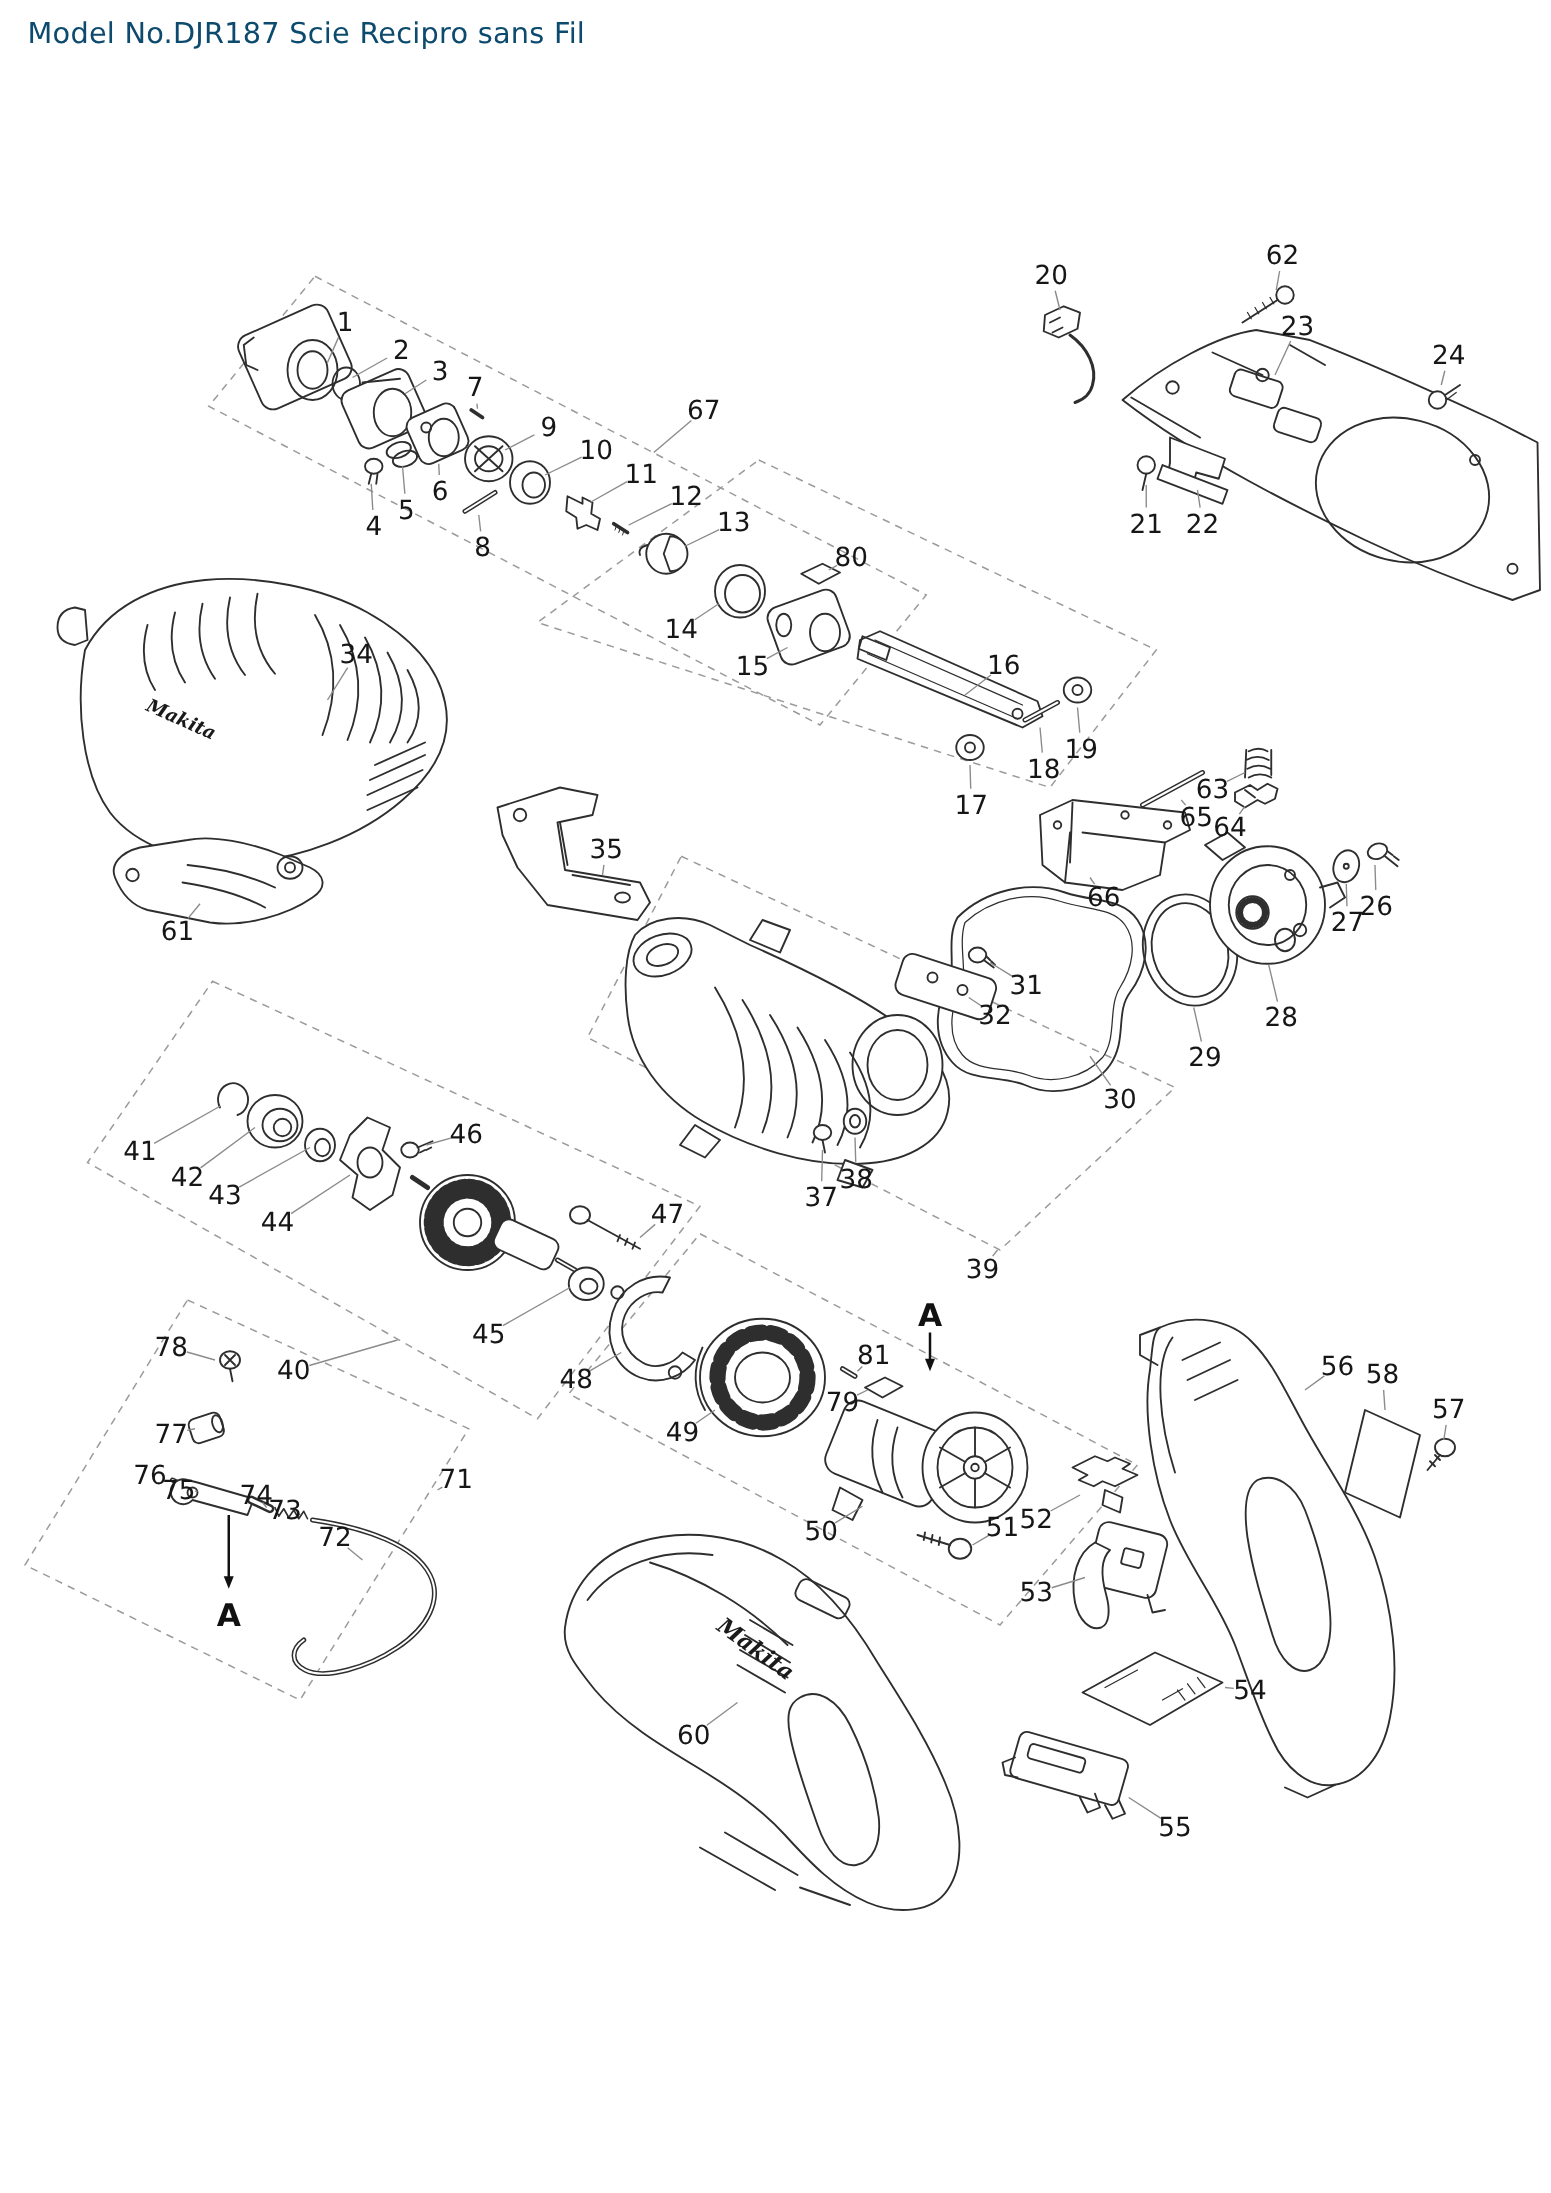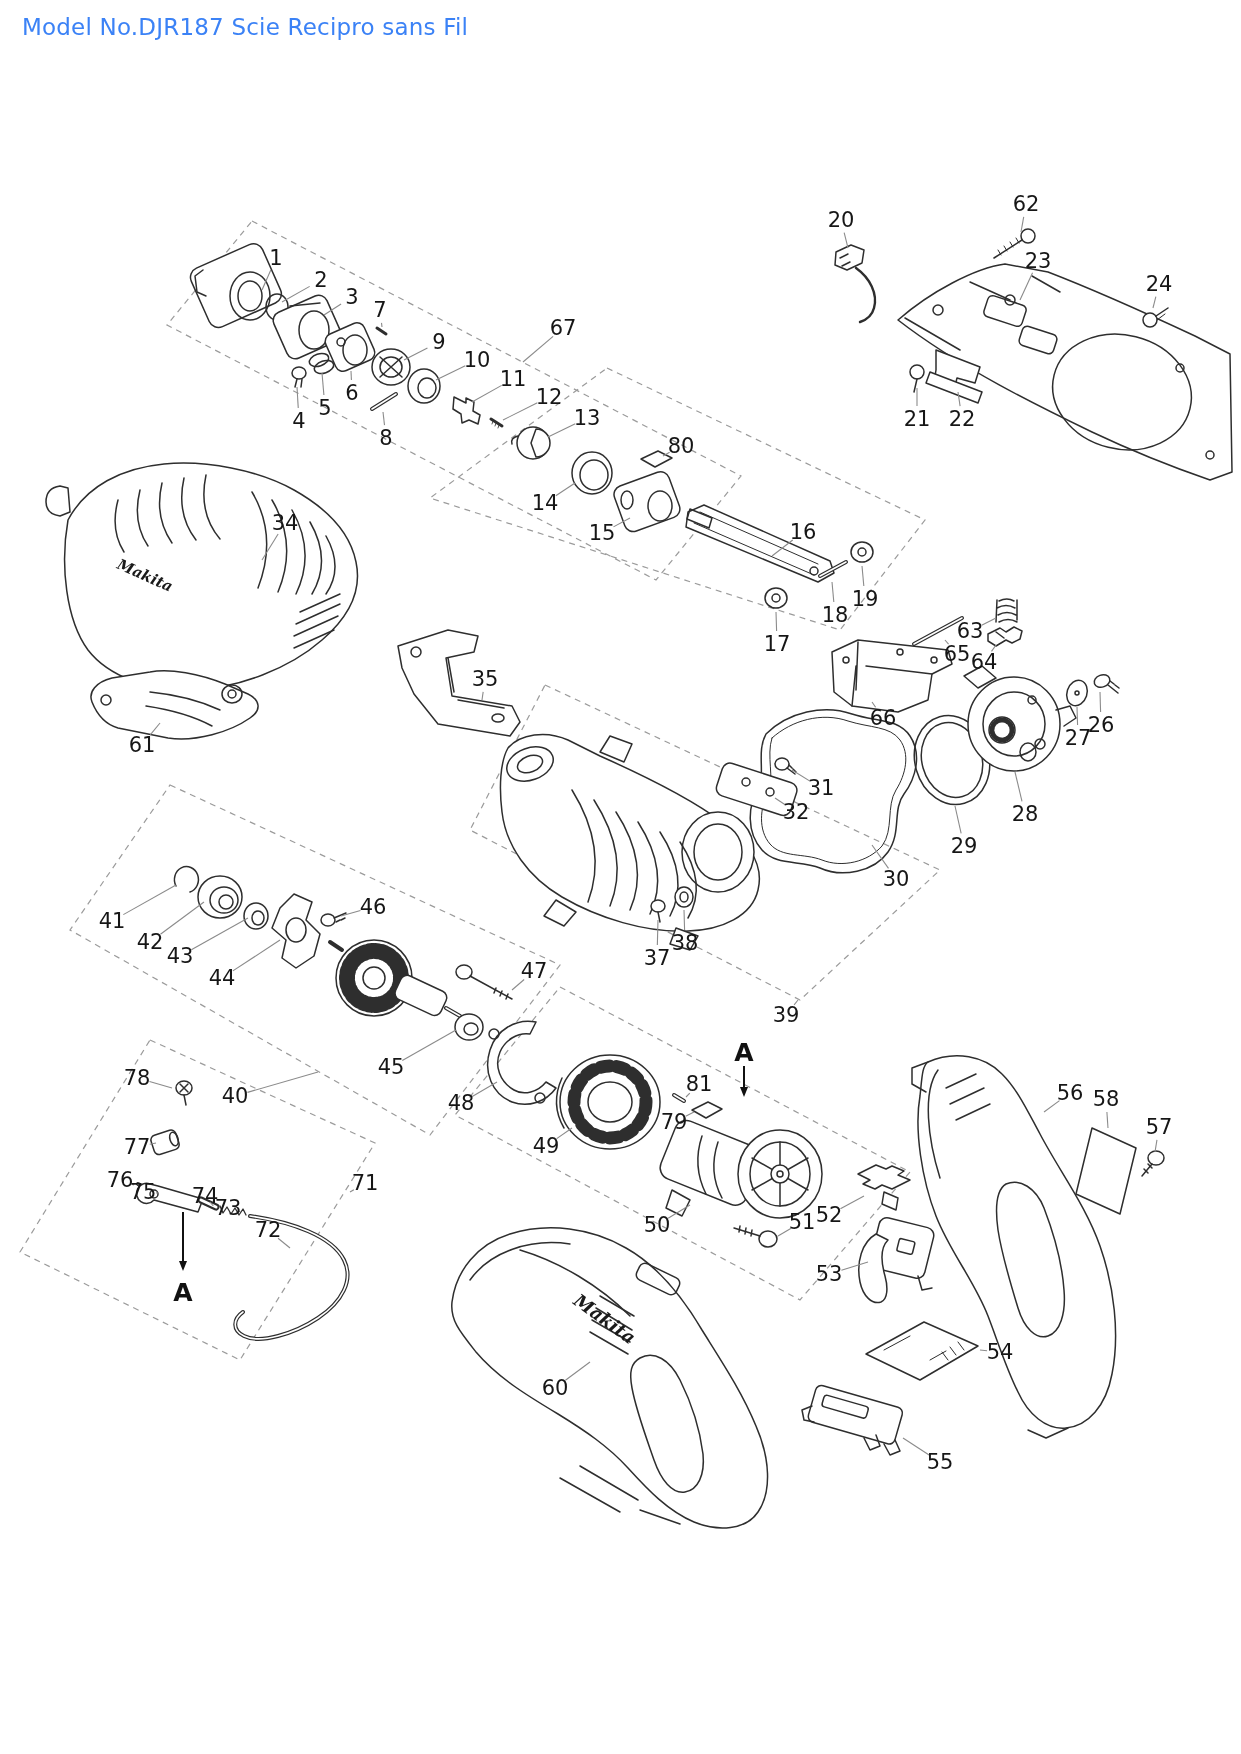--- a/index.html
+++ b/index.html
@@ -1,19 +1,19 @@
 <!DOCTYPE html>
 <html><head>
 <meta charset="utf-8">
 <style>
   html,body{margin:0;padding:0;background:#fff;}
   .page{position:relative;width:1241px;height:1754px;background:#fff;overflow:hidden;
         font-family:"DejaVu Sans",sans-serif;}
   .page-title{position:absolute;left:22px;top:14px;margin:0;font-size:23px;font-weight:500;
-        color:#3b82f6;letter-spacing:.2px;font-family:"DejaVu Sans",sans-serif;}
+        color:#0c4a6e;letter-spacing:.2px;font-family:"DejaVu Sans",sans-serif;}
   svg{position:absolute;left:0;top:0;}
   .pt{stroke:#2e2e2e;stroke-width:1.5;fill:none;stroke-linejoin:round;stroke-linecap:round;}
   .ptf{fill:#fff;}
   .wire{stroke:#2e2e2e;stroke-width:4;fill:none;stroke-linecap:round;}
   .wire-core{stroke:#fff;stroke-width:1.6;fill:none;stroke-linecap:round;}
   .thin{stroke-width:1;}
   #boxes polygon{fill:none;stroke:#9b9b9b;stroke-width:1.2;stroke-dasharray:6 5;}
   #leaders line{stroke:#8b8b8b;stroke-width:1.1;}
   #labels text{font-family:"DejaVu Sans",sans-serif;font-size:21px;fill:#161616;
         text-anchor:middle;dominant-baseline:central;}

